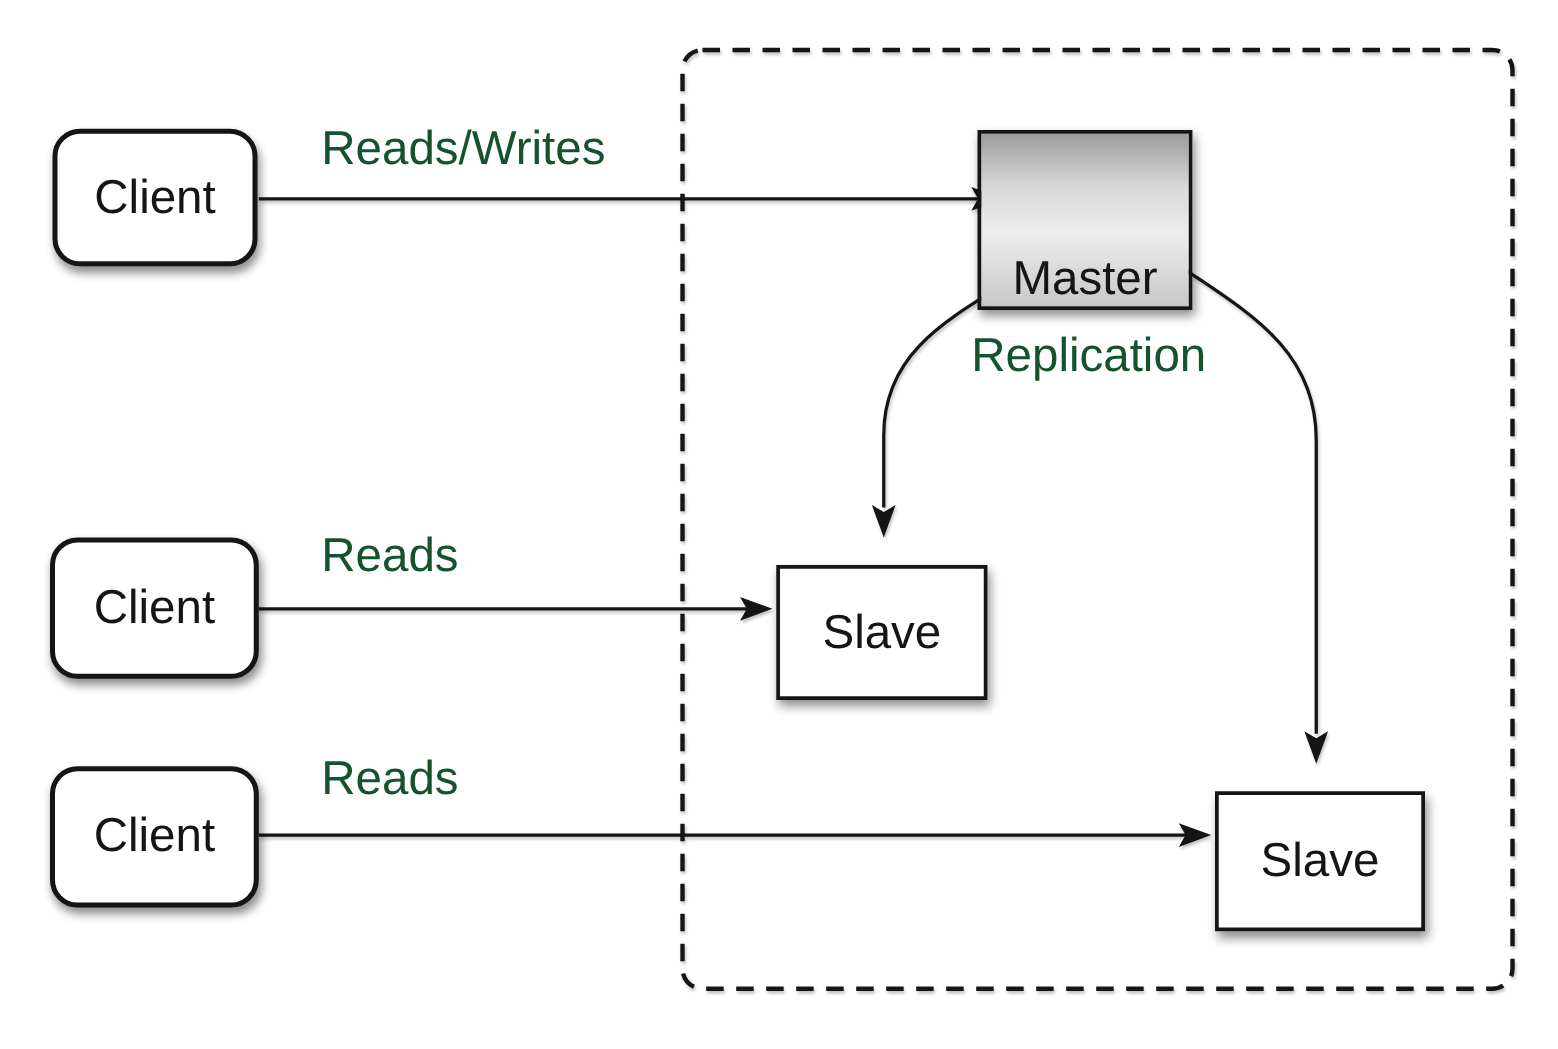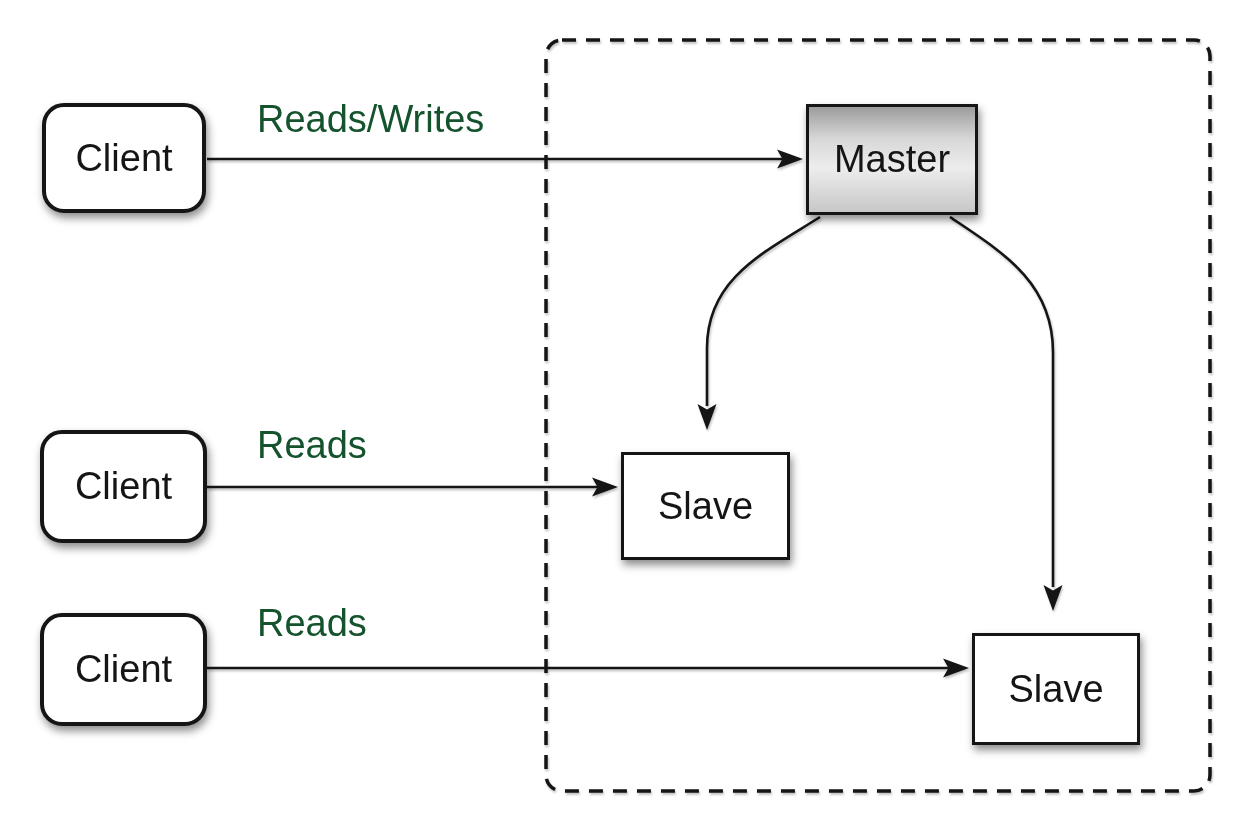--- a/index.html
+++ b/index.html
@@ -84,32 +84,33 @@
   </div>
 
   <div class="node rounded" style="left:40px; top:430px; width:167px; height:113px;">
     <span>Client</span>
   </div>
 
   <div class="node rounded" style="left:40px; top:613px; width:167px; height:113px;">
     <span>Client</span>
   </div>
 
-  <div class="node master" style="left:806px; top:104px; width:172px; height:111px;">
+  <div class="node master" style="left:782px; top:104px; width:172px; height:144px;align-items:flex-end;">
     <span>Master</span>
   </div>
 
   <div class="node slave" style="left:621px; top:432px; width:169px; height:108px;">
     <span>Slave</span>
   </div>
 
   <div class="node slave" style="left:972px; top:613px; width:168px; height:112px;">
     <span>Slave</span>
   </div>
 
   <div class="edge-label" style="left:257px; top:98px;">Reads/Writes</div>
 
   <div class="edge-label" style="left:257px; top:424px;">Reads</div>
 
   <div class="edge-label" style="left:257px; top:602px;">Reads</div>
 
+  <div class="edge-label" style="left:777px; top:264px;">Replication</div>
 
 </div>
 
 </body></html>

